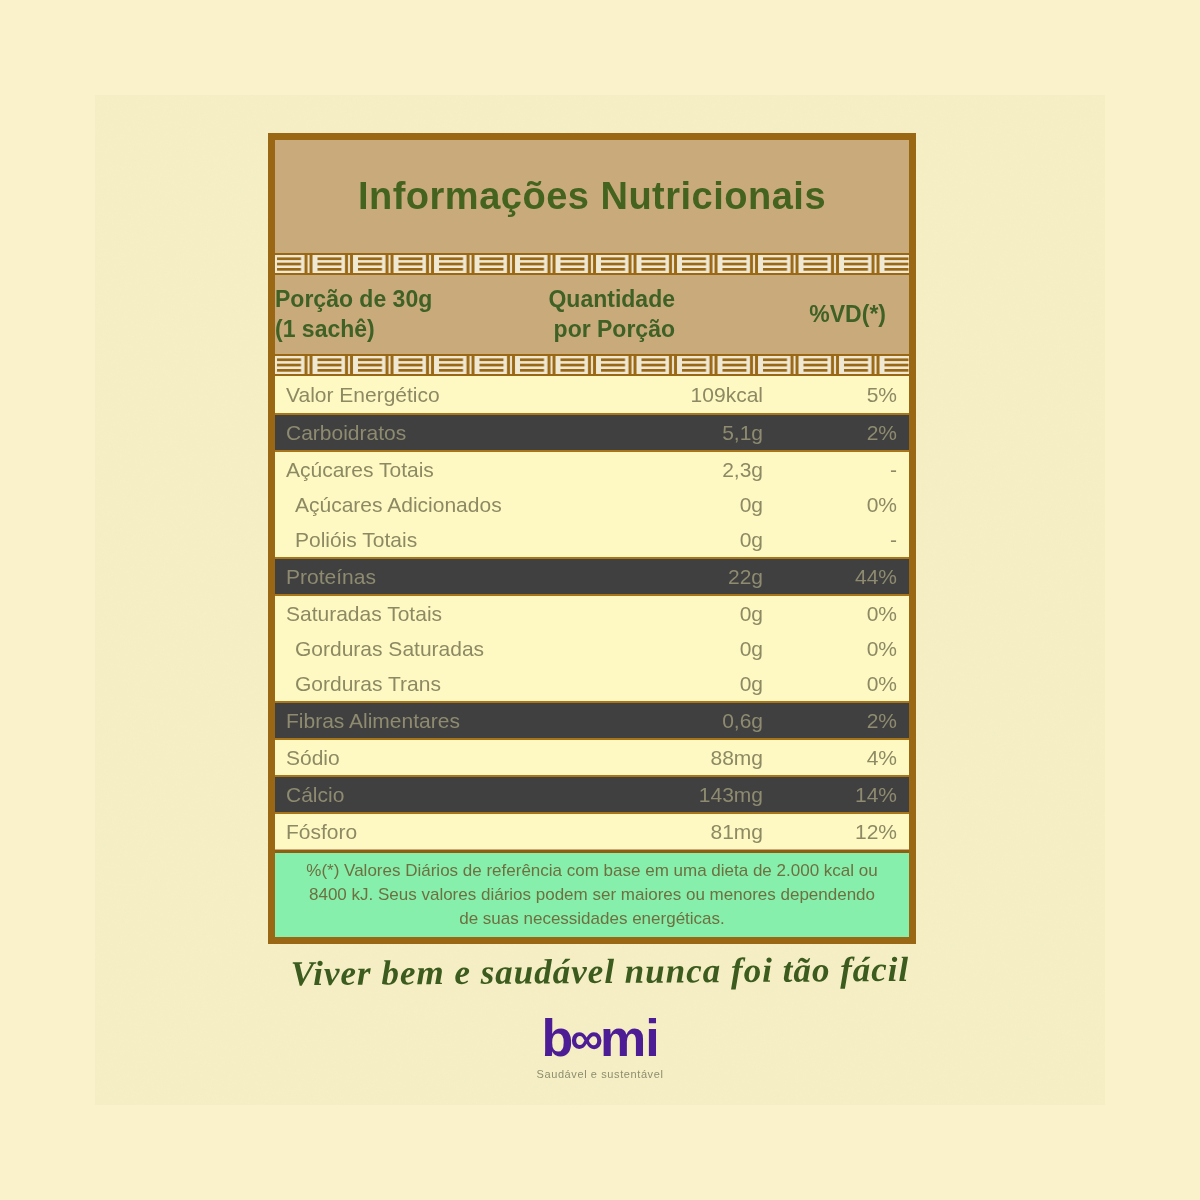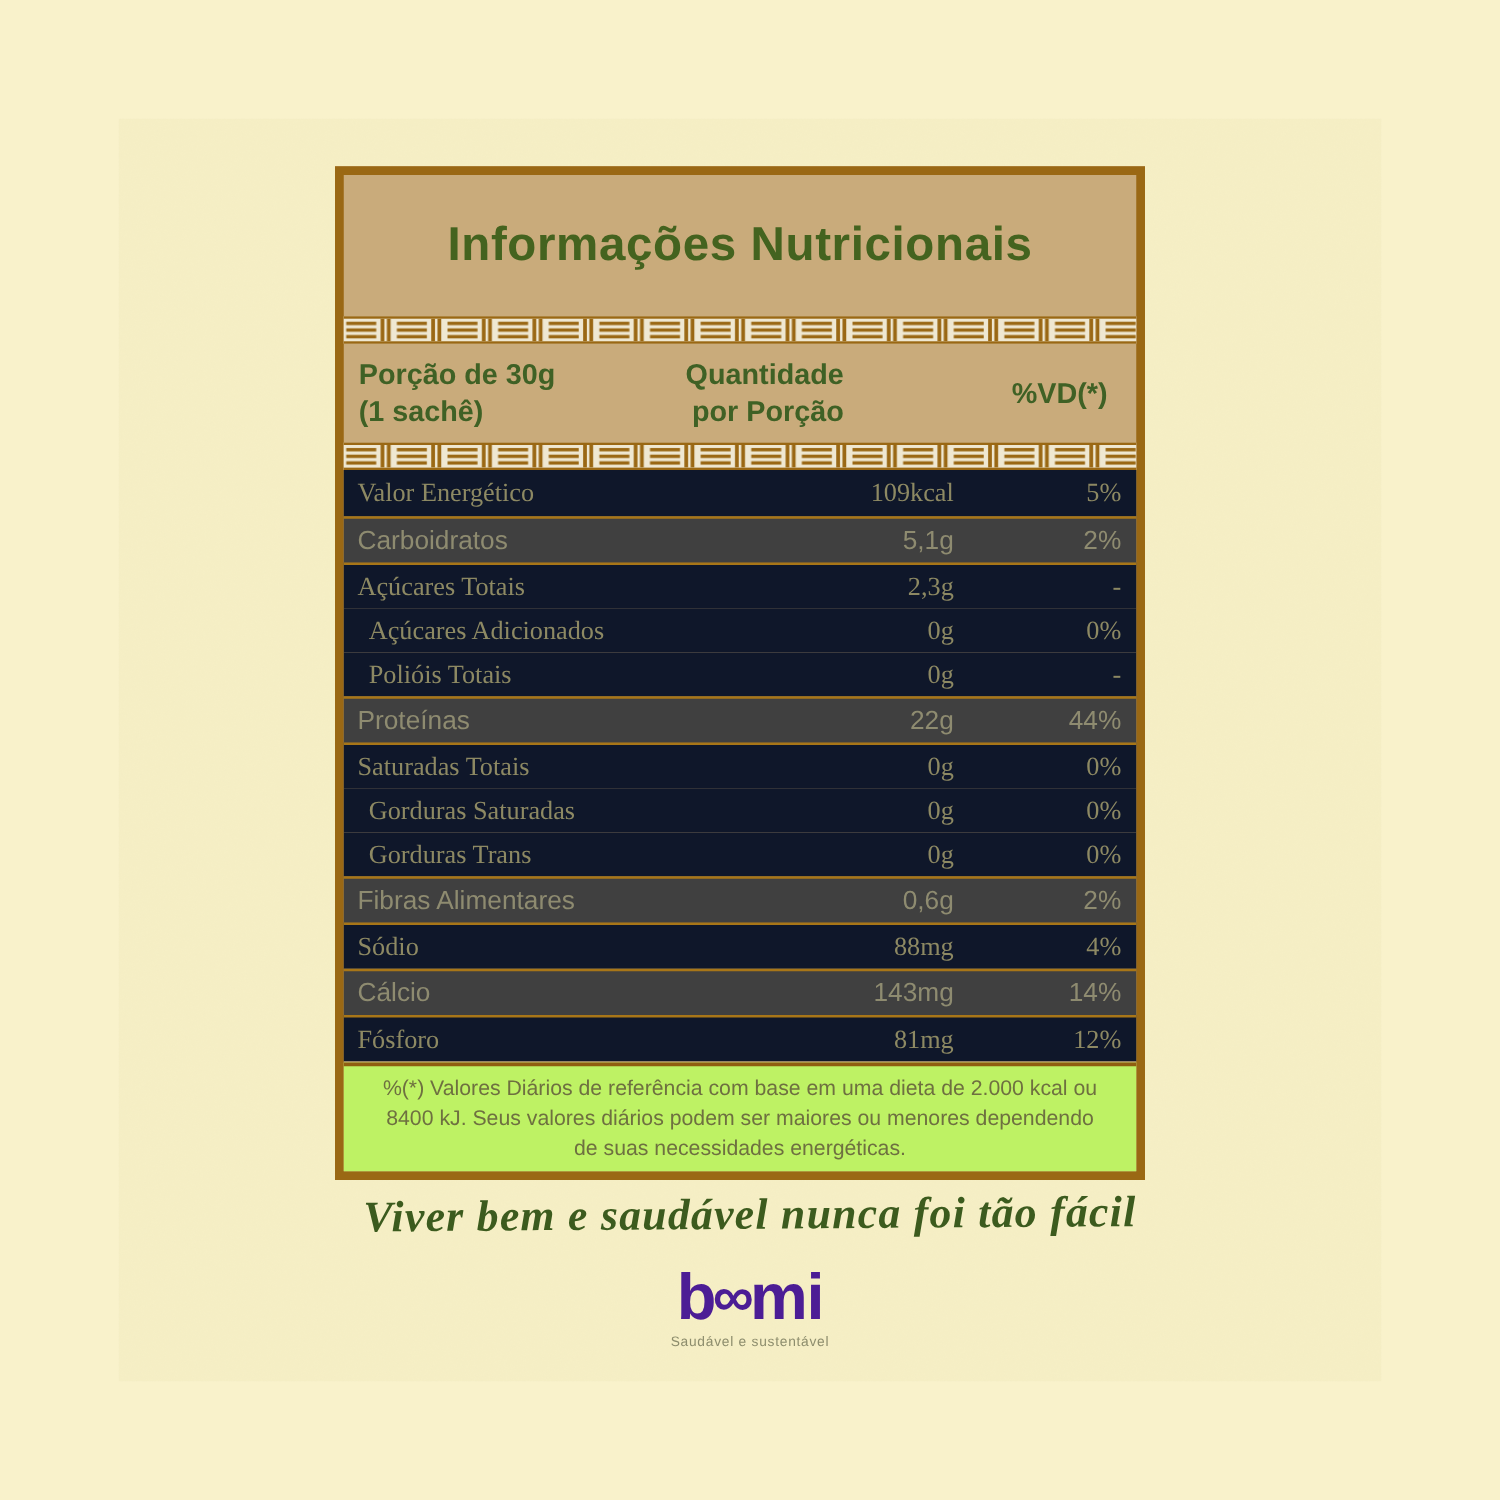--- a/index.html
+++ b/index.html
@@ -32,44 +32,44 @@
   .strip {
     height:22px; flex:0 0 auto;
     border-top:2px solid #9a6814; border-bottom:2px solid #9a6814;
     background:#efe8d2; line-height:0;
   }
   .header-row {
     height:79px; display:grid; grid-template-columns:240px 1fr 234px;
     align-items:center;
     color:#3f6125; font-weight:bold; font-size:23px; line-height:1.28;
   }
-  .header-row .c1 { padding-left:12px; }
+  .header-row .c1 { padding-left:0; }
   .header-row .c2 { text-align:right; }
   .header-row .c2 span { display:inline-block; max-width:230px; text-align:right; }
   .header-row .c3 { text-align:right; padding-right:23px; }
 
   
   .rows { flex:1 1 auto; display:flex; flex-direction:column; }
   .row {
     display:grid; grid-template-columns:1fr 120px 146px; align-items:center;
     font-size:21px; color:#8d8963; height:37px; flex:0 0 auto;
   }
   .row.indent { height:35px; }
   .row.sep { border-top:2px solid #a87618; }
-  .row.tan { background:#0f172a;font-family:Liberation Serif, serif; }
+  .row.tan { background:#fef9c3; }
   .row.cream { background:#404040; color:#8e8b70; }
   .row .label { padding-left:11px; white-space:nowrap; }
   .row.indent .label { padding-left:20px; }
   .row .value { text-align:right; }
   .row .vd { text-align:right; padding-right:12px; }
 
   .footnote {
     flex:1 1 auto;
     border-top:3px solid #8f5e10;
-    background:#bef264;
+    background:#86efac;
     display:flex; align-items:center; justify-content:center;
     text-align:center;
     color:#6e7040; font-size:17px; line-height:1.4;
     padding:6px 30px;
   }
 
   
   .tagline {
     position:absolute; left:0; top:952px; width:1200px;
     text-align:center;

